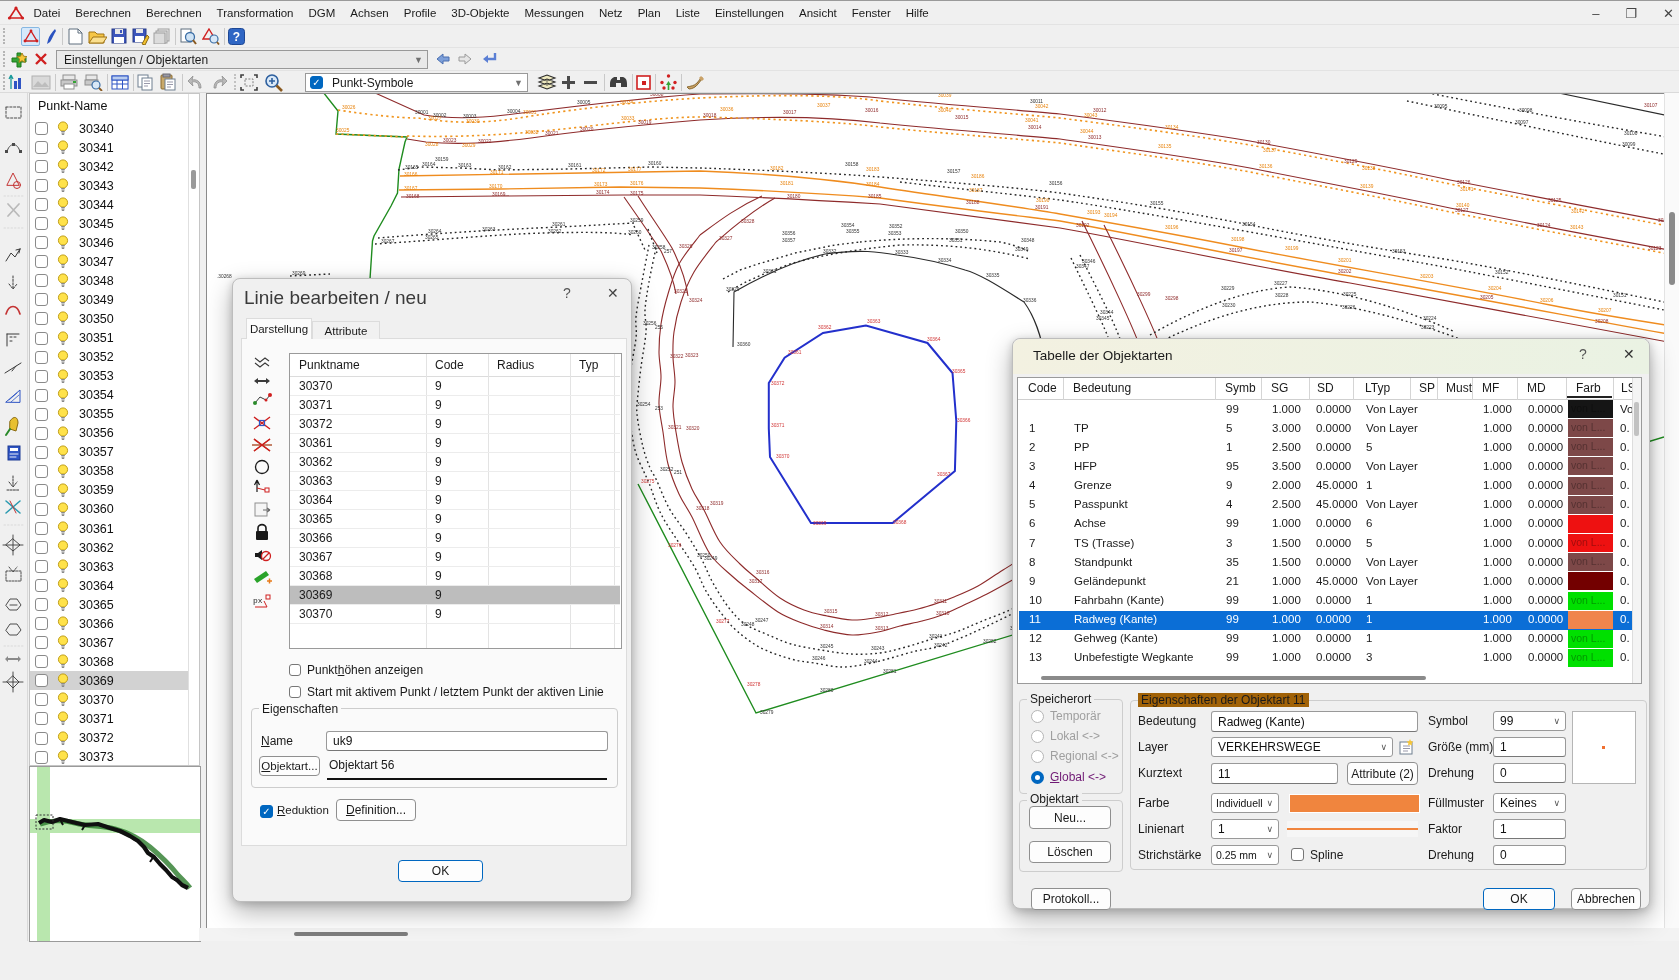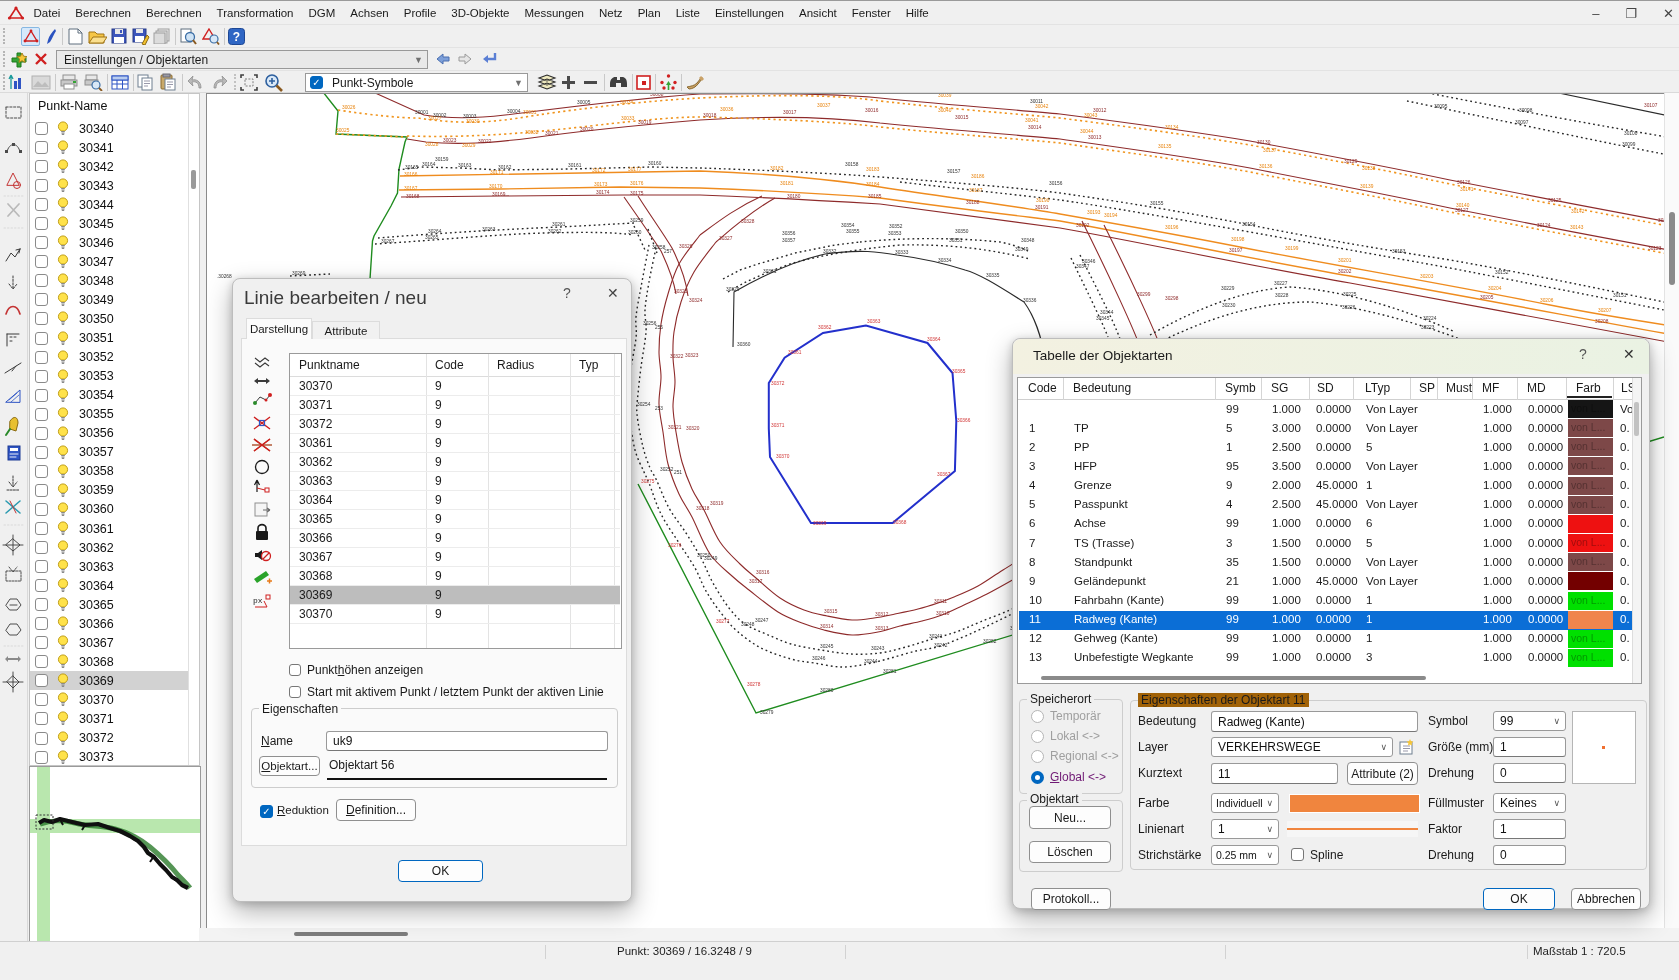--- a/index.html
+++ b/index.html
@@ -1319,21 +1319,13 @@
 <span style="position:absolute;left:415px;top:483px">Faktor</span>
 <div class="fld" style="position:absolute;left:480px;top:480px;width:73px;height:20px">1</div>
 <span style="position:absolute;left:415px;top:509px">Drehung</span>
 <div class="fld" style="position:absolute;left:480px;top:506px;width:73px;height:20px">0</div>
 <div style="position:absolute;left:559px;top:372px;width:64px;height:73px;background:#fff;border:1px solid #b5b5b5"></div>
 <div style="position:absolute;left:589px;top:407px;width:3px;height:3px;background:#f07030"></div>
 <div class="btnd" style="position:absolute;left:470px;top:549px;width:72px;height:22px">OK</div>
 <div class="btn" style="position:absolute;left:558px;top:549px;width:70px;height:22px">Abbrechen</div>
 </div>
 </div>
-<div id="statusbar">
- <div class="ssep" style="left:545px"></div>
- <div class="ssep" style="left:845px"></div>
- <div class="ssep" style="left:1225px"></div>
- <div class="ssep" style="left:1527px"></div>
- <div class="abs" style="left:617px;top:3px;">Punkt: 30369 / 16.3248 / 9</div>
- <div class="abs" style="left:1533px;top:3px;">Maßstab 1 : 720.5</div>
-</div>
 </div>
 
 </body></html>

